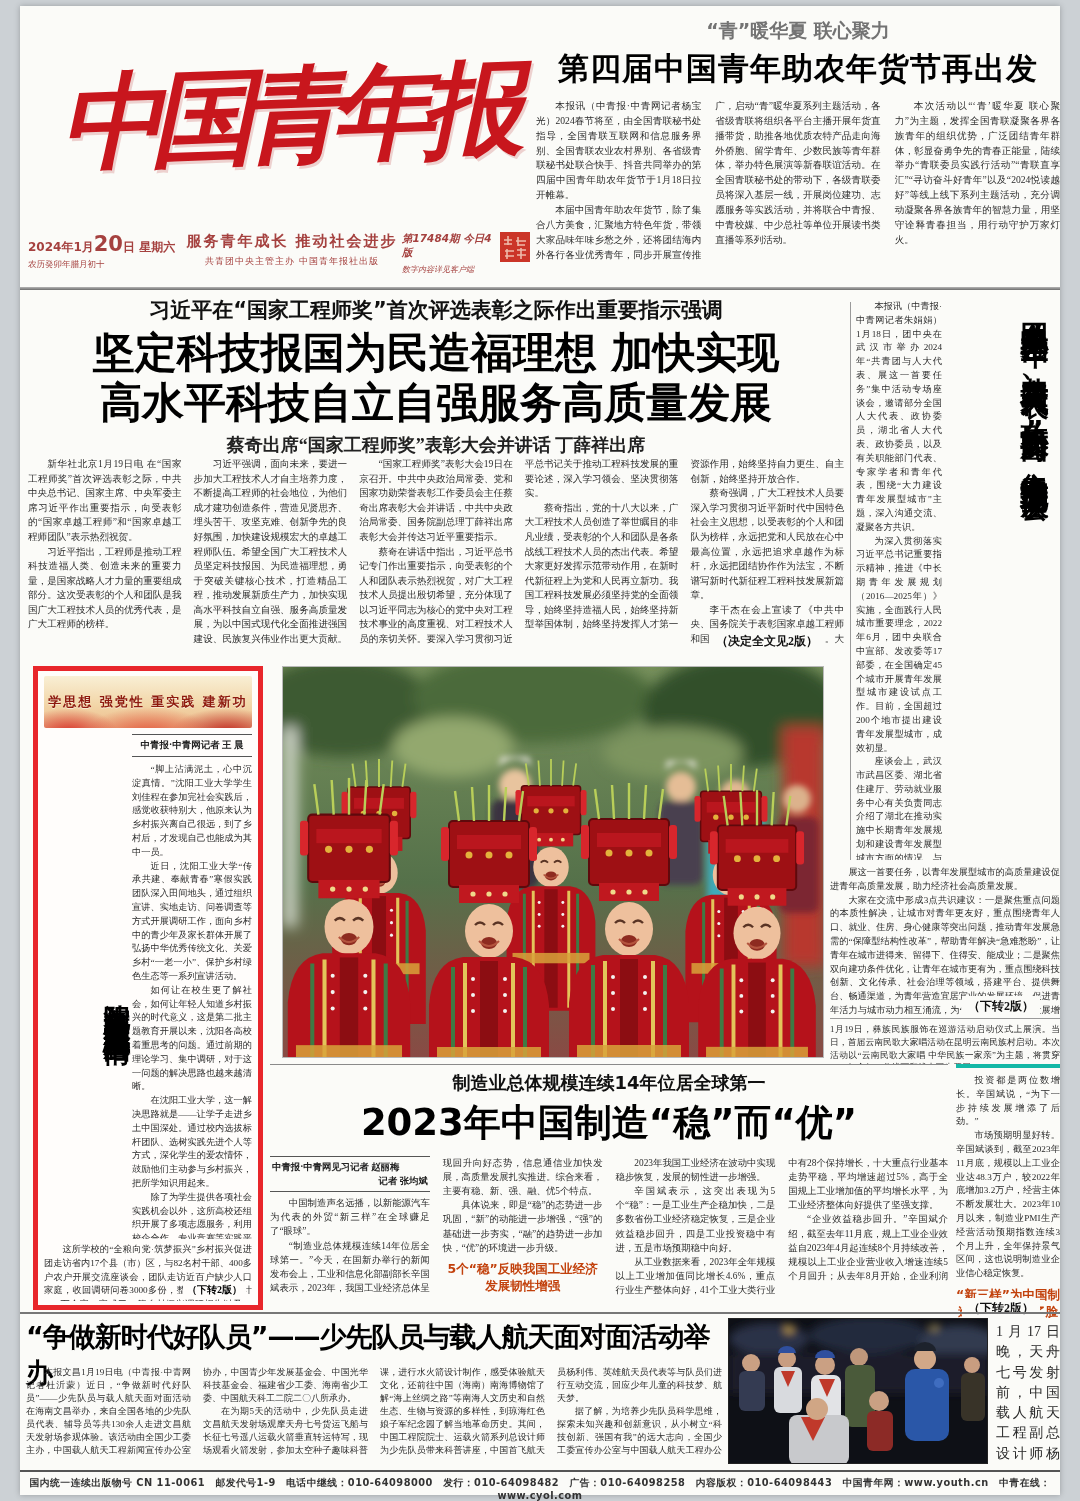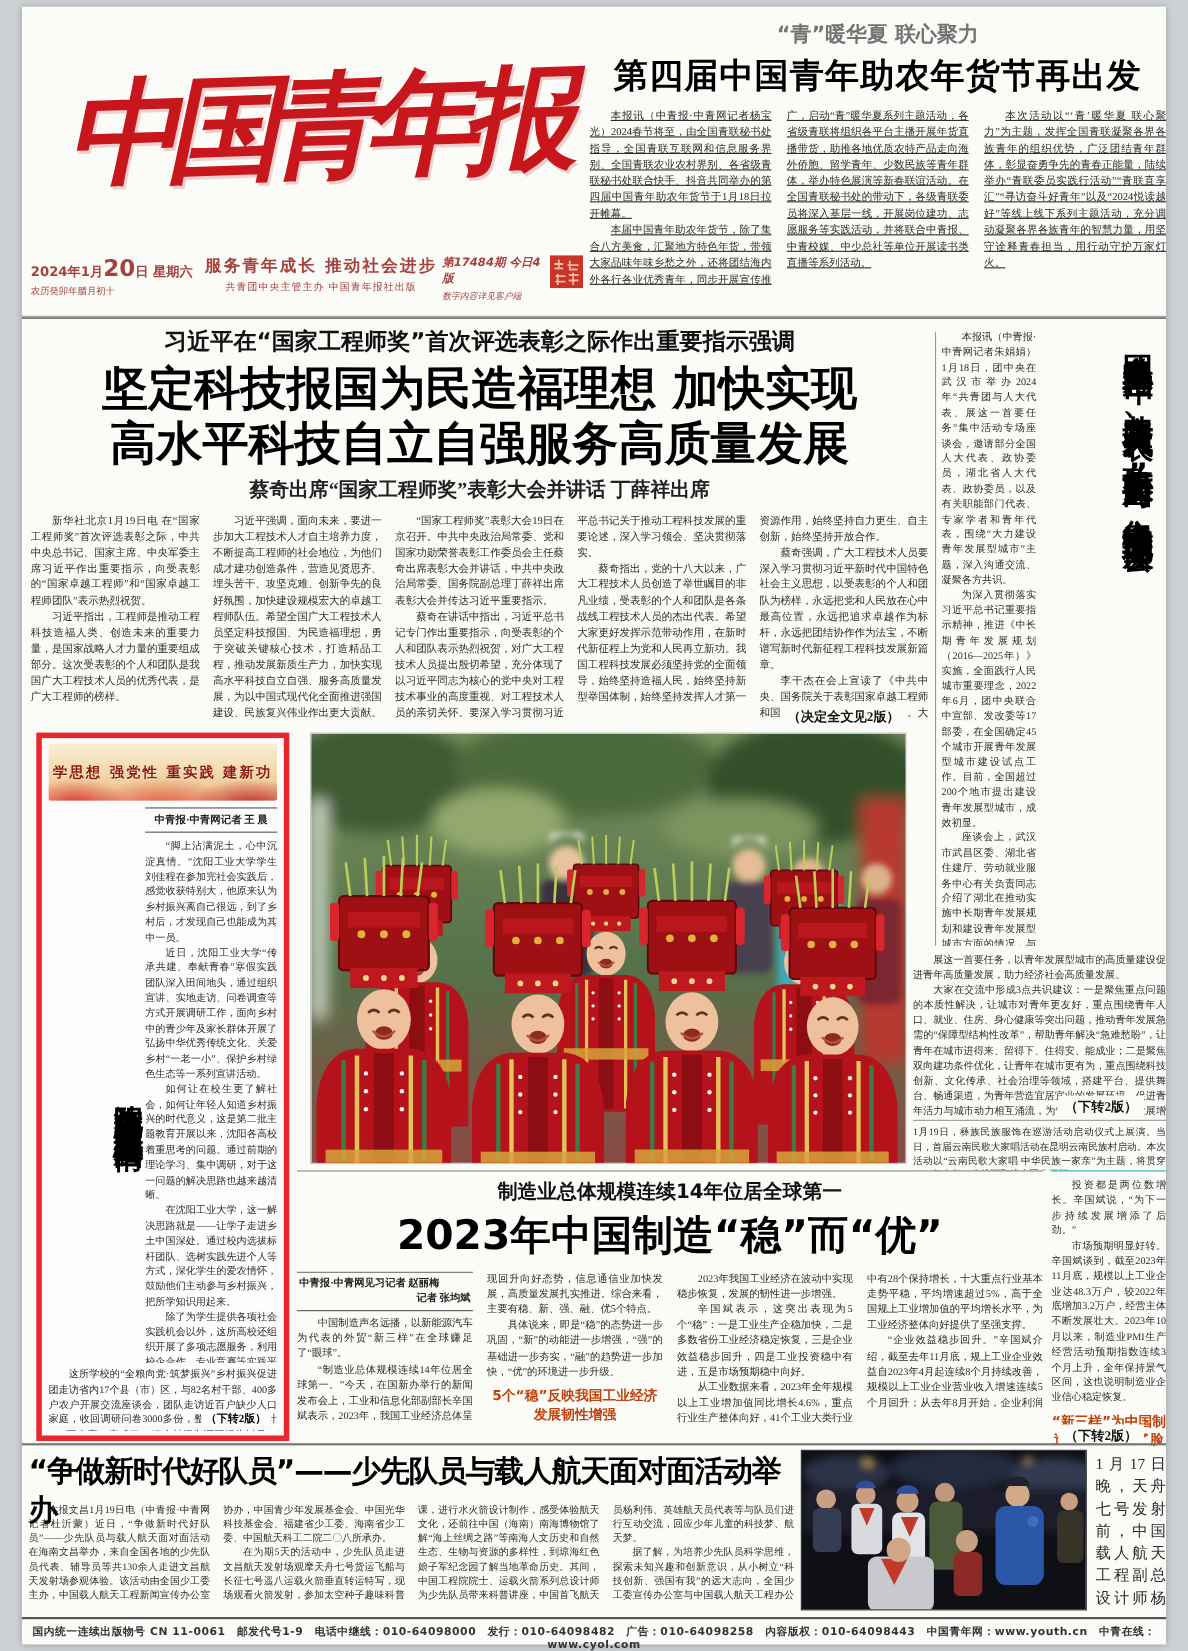--- a/index.html
+++ b/index.html
@@ -25,27 +25,27 @@
   .dl-pub{font-size:9px;margin-top:4px;letter-spacing:1px;}
   .dl-right{width:96px;text-align:left;padding-left:4px;font-style:italic;}
   .dl-issue{font-size:10.5px;font-weight:bold;}
   .dl-note{font-size:8px;margin-top:4px;}
   .seal{width:30px;height:30px;margin-left:2px;}
   .header-rule{left:0;top:281px;width:1040px;height:3px;background:linear-gradient(#b5b5b5,#6d6d6d);}
   
   .nianhuo{left:516px;top:12px;width:524px;height:266px;}
   .nh-kicker{font-size:19px;font-weight:bold;text-align:center;color:#737373;}
   .nh-title{font-size:31px;font-weight:bold;text-align:center;margin-top:4px;color:#000;letter-spacing:1px;}
-  .nh-body{margin-top:9px;height:178px;overflow:hidden;column-count:3;column-gap:14px;font-size:9.6px;line-height:1.55;text-decoration:underline;}
+  .nh-body{margin-top:9px;height:178px;overflow:hidden;column-count:3;column-gap:14px;font-size:9.6px;line-height:1.55;}
   
   .engineer{left:8px;top:290px;width:816px;height:372px;}
   .eg-kicker{font-size:21px;font-weight:bold;text-align:center;color:#111;}
   .eg-title{font-size:42px;font-weight:bold;text-align:center;line-height:1.18;margin-top:4px;color:#000;}
   .eg-sub{font-size:18px;text-align:center;margin-top:6px;font-weight:bold;color:#222;}
-  .eg-body{position:relative;margin-top:10px;height:196px;overflow:hidden;column-count:5;column-gap:12px;font-size:9.6px;line-height:1.52;}
+  .eg-body{position:relative;height:196px;overflow:hidden;column-count:5;column-gap:12px;font-size:9.6px;line-height:1.52;}
   .endnote{position:absolute;right:20px;bottom:2px;font-weight:bold;font-size:12px;background:#fbfbf8;padding:1px 6px;color:#111;}
   
   .vline{width:0;border-left:1px solid #9a9a9a;}
   .tuan-intro{left:836px;top:294px;width:86px;height:560px;overflow:hidden;font-size:9.2px;line-height:1.5;}
   .tuan-vtitle{left:924px;top:294px;width:118px;height:566px;writing-mode:vertical-rl;text-orientation:upright;
                font-size:28px;font-weight:900;letter-spacing:2px;line-height:2.0;color:#000;overflow:hidden;}
   .tuan-cont{left:810px;top:860px;width:230px;height:150px;overflow:hidden;font-size:9.2px;line-height:1.5;position:absolute;}
   .minge-cap{left:810px;top:1012px;width:230px;height:46px;font-size:8.8px;line-height:1.45;overflow:hidden;border-top:1px solid #9a9a9a;padding-top:4px;}
   
   .redbox{left:13px;top:660px;width:230px;height:644px;border:5px solid #e8262b;background:#fffdfb;padding:5px 6px;}
@@ -67,21 +67,21 @@
   
   .photo-main{left:262px;top:660px;width:542px;height:392px;border:1px solid #b9b9b9;overflow:hidden;}
   .photo-space{left:708px;top:1312px;width:260px;height:146px;overflow:hidden;border:1px solid #222;}
   
   .mfg{left:250px;top:1058px;width:678px;height:246px;border-top:1px solid #8a8a8a;padding-top:6px;}
   .mf-kicker{font-size:18px;font-weight:bold;text-align:center;color:#111;}
   .mf-title{font-size:37px;font-weight:bold;text-align:center;margin-top:3px;color:#000;}
   .mf-body{margin-top:8px;height:148px;overflow:hidden;column-count:4;column-gap:13px;font-size:9.4px;line-height:1.5;}
   .col-byline{border-bottom:1px solid #555;border-top:1px solid #555;font-weight:bold;font-size:9.4px;padding:3px 2px;margin-bottom:4px;color:#222;}
   .col-subhead{font-size:12.5px;font-weight:bold;text-align:center;margin:6px 0;text-indent:0;color:#c2410c;line-height:1.35;}
-  .mfg-right{left:936px;top:1058px;width:104px;height:246px;border-top:1px solid #14b8a6;padding-top:6px;overflow:hidden;font-size:9.2px;line-height:1.5;position:absolute;}
+  .mfg-right{left:936px;top:1058px;width:104px;height:246px;border-top:4px solid #14b8a6;padding-top:6px;overflow:hidden;font-size:9.2px;line-height:1.5;position:absolute;}
   
   .band-rule{left:0;top:1306px;width:1040px;height:2px;background:#777;}
   .space-title{left:6px;top:1313px;width:700px;font-size:27px;font-weight:bold;color:#000;letter-spacing:-1px;}
   .space-body{left:6px;top:1360px;width:696px;height:100px;overflow:hidden;column-count:4;column-gap:12px;font-size:9.0px;line-height:1.45;}
   .space-cap{left:976px;top:1316px;width:64px;height:142px;overflow:hidden;font-size:14px;line-height:1.45;}
   
   .footer-rule{left:0;top:1464px;width:1040px;height:2px;background:#555;}
   .footer{left:0;top:1471px;width:1040px;text-align:center;font-size:9.8px;font-weight:bold;color:#333;letter-spacing:.5px;}
 </style>
 </head>

